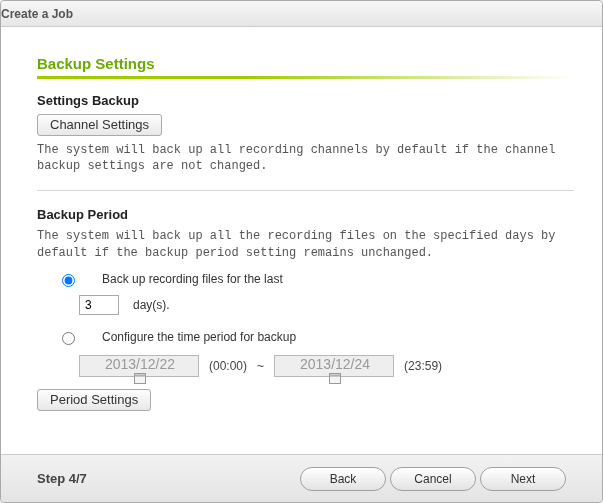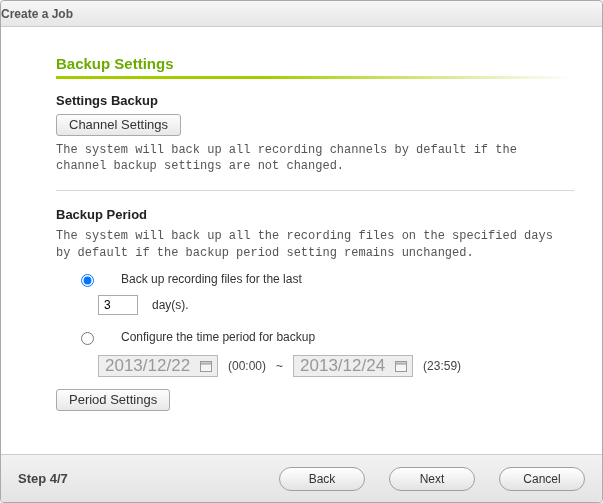--- a/index.html
+++ b/index.html
@@ -26,24 +26,23 @@
     line-height: 26px;
     font-weight: bold;
     color: #555;
     font-size: 12px;
     background: linear-gradient(to bottom, #f7f7f7, #e6e6e6);
     border-bottom: 1px solid #ccc;
     border-radius: 4px 4px 0 0;
   }
   .content {
     flex: 1 1 auto;
-    padding: 18px 28px 10px 11px;
+    padding: 18px 28px 10px 36px;
     background: #ffffff;
     overflow: hidden;
-    margin-left: 44px;
   }
   .section-title {
     font-size: 15px;
     font-weight: bold;
     color: #6cab00;
     margin: 10px 0 0 0;
   }
   .title-underline {
     height: 3px;
     margin-top: 4px;
@@ -112,44 +111,45 @@
   }
   .date-field {
     display: inline-flex;
     align-items: center;
     width: 120px;
     height: 22px;
     border: 1px solid #b8b8b8;
     background: #eeeeee;
     color: #999;
     padding: 0 4px 0 6px;
-    font-size: 17px;
+    font-size: 14px;
     justify-content: space-between;
+    flex-direction: column;
   }
   .date-field .cal-icon {
     width: 14px; height: 14px;
     display: inline-flex; align-items:center; justify-content:center;
   }
   .disabled { color:#999; }
   .footer {
     height: 48px;
     background: linear-gradient(to bottom, #f2f2f2, #e4e4e4);
     border-top: 1px solid #ccc;
     border-radius: 0 0 4px 4px;
     display: flex;
     align-items: center;
     justify-content: space-between;
-    padding: 0 17px;
+    padding: 0 36px;
   }
   .step {
     font-weight: bold;
     color: #444;
     font-size: 13px;
   }
-  .footer-buttons { display:flex; gap:24px; }
+  .footer-buttons { display:flex; gap:4px; }
   .btn-footer {
     width: 86px;
     height: 24px;
     border: 1px solid #a0a0a0;
     border-radius: 12px;
     background: linear-gradient(to bottom, #ffffff, #e3e3e3);
     font-size: 12px;
     color: #333;
     cursor: pointer;
   }
@@ -219,18 +219,18 @@
     <div style="margin-top:12px;">
       <button class="btn-small">Period Settings</button>
     </div>
 
   </div>
 
   <div class="footer">
     <div class="step">Step 4/7</div>
     <div class="footer-buttons">
       <button class="btn-footer">Back</button>
+      <button class="btn-footer">Cancel</button>
       <button class="btn-footer">Next</button>
-      <button class="btn-footer">Cancel</button>
     </div>
   </div>
 
 </div>
 
 </body></html>

